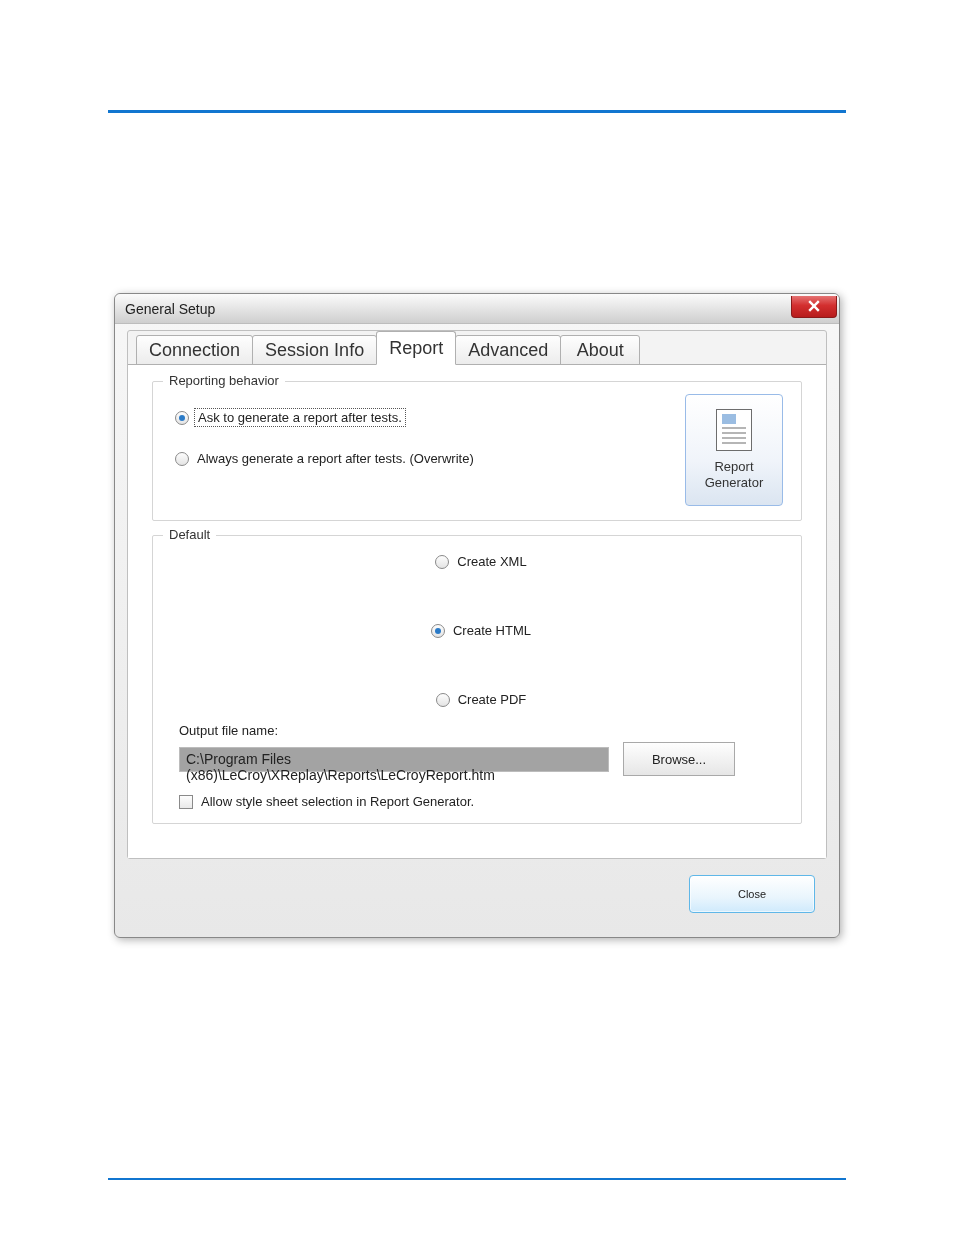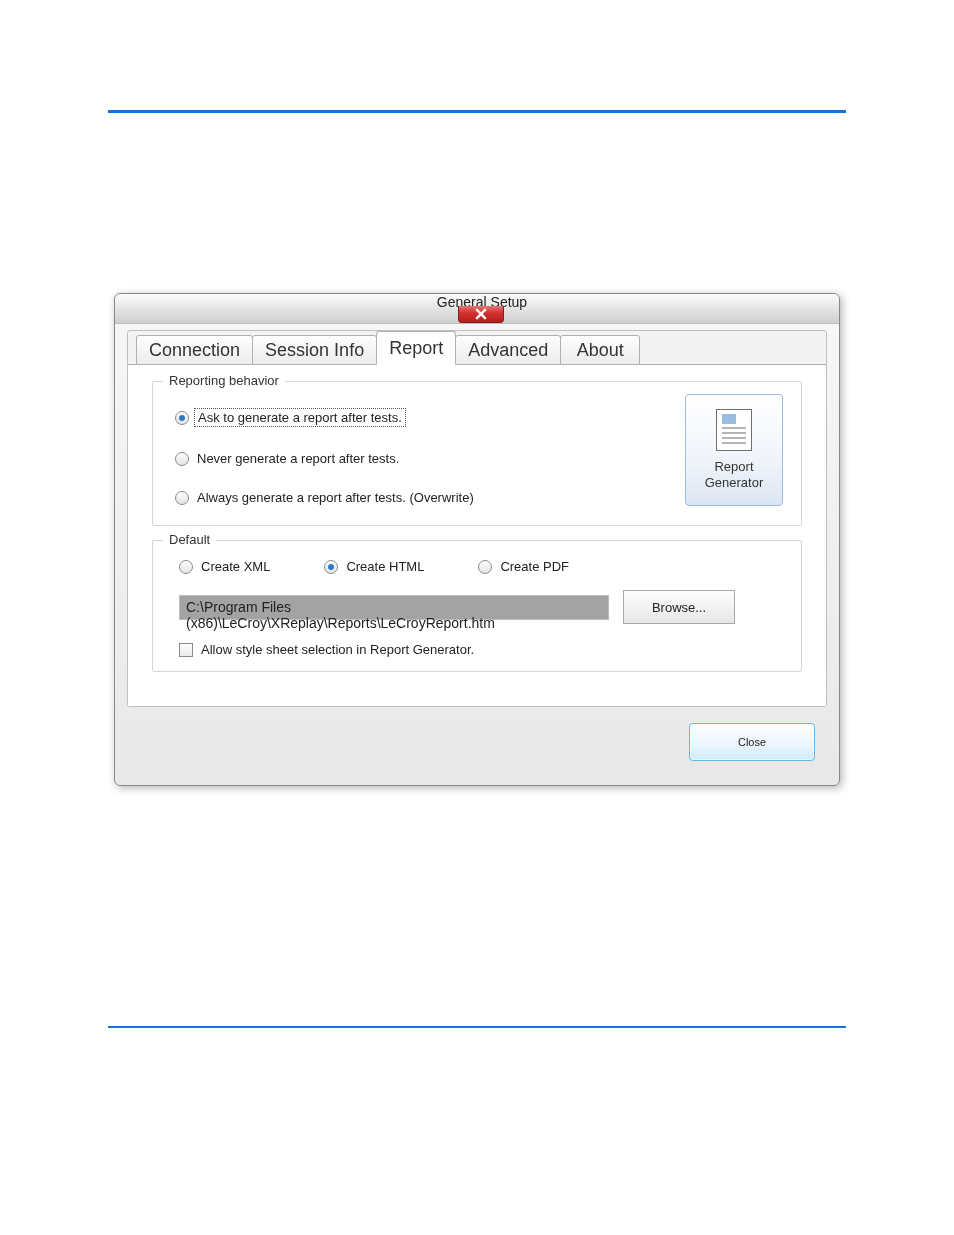--- a/index.html
+++ b/index.html
@@ -31,21 +31,20 @@
   }
   .titlebar {
     height: 30px;
     background: linear-gradient(#fbfbfb 0%, #dcdcdc 70%, #cfcfcf 100%);
     border-radius: 6px 6px 0 0;
     display: flex;
     align-items: center;
     justify-content: space-between;
     padding: 0 0 0 10px;
     border-bottom: 1px solid #bdbdbd;
-    flex-direction: column;
   }
   .titlebar .title-text {
     font-size: 14px;
     color: #222;
   }
   .close-btn {
     width: 46px;
     height: 22px;
     margin-right: 2px;
     margin-top: -4px;
@@ -189,20 +188,21 @@
   .big-btn .icon-wrap .bar2 {
     width: 24px; height: 2px; background: #b5b5b5; margin: 3px 0;
   }
   .big-btn .label-line { line-height: 1.25; text-align: center; }
   .format-row {
     display: flex;
     align-items: center;
     gap: 54px;
     margin-left: 8px;
     margin-bottom: 16px;
+    flex-direction: column;
   }
   .output-label {
     margin-left: 8px;
     margin-bottom: 4px;
     font-size: 13px;
   }
   .file-row {
     display: flex;
     align-items: center;
     margin-left: 8px;
@@ -305,24 +305,20 @@
 
           <div class="fieldset">
             <div class="fieldset-legend">Reporting behavior</div>
 
             <div class="behavior-row">
               <div class="behavior-left">
                 <div class="option-row">
                   <span class="radio checked"></span>
                   <span class="dotted-box">Ask to generate a report after tests.</span>
                 </div>
-                <div class="option-row">
-                  <span class="radio"></span>
-                  <span>Never generate a report after tests.</span>
-                </div>
                 <div class="option-row" style="margin-bottom:6px">
                   <span class="radio"></span>
                   <span>Always generate a report after tests. (Overwrite)</span>
                 </div>
               </div>
 
               <div class="big-btn">
                 <div class="icon-wrap">
                   <div class="bar1"></div>
                   <div class="bar2"></div>
@@ -347,20 +343,21 @@
               <div class="option-row" style="margin:0">
                 <span class="radio checked"></span>
                 <span>Create HTML</span>
               </div>
               <div class="option-row" style="margin:0">
                 <span class="radio"></span>
                 <span>Create PDF</span>
               </div>
             </div>
 
+            <div class="output-label">Output file name:</div>
 
             <div class="file-row">
               <div class="file-input">C:\Program Files (x86)\LeCroy\XReplay\Reports\LeCroyReport.htm</div>
               <div class="browse-btn">
                 <span>Browse...</span>
               </div>
             </div>
 
             <div class="check-row">
               <span class="checkbox"></span>

